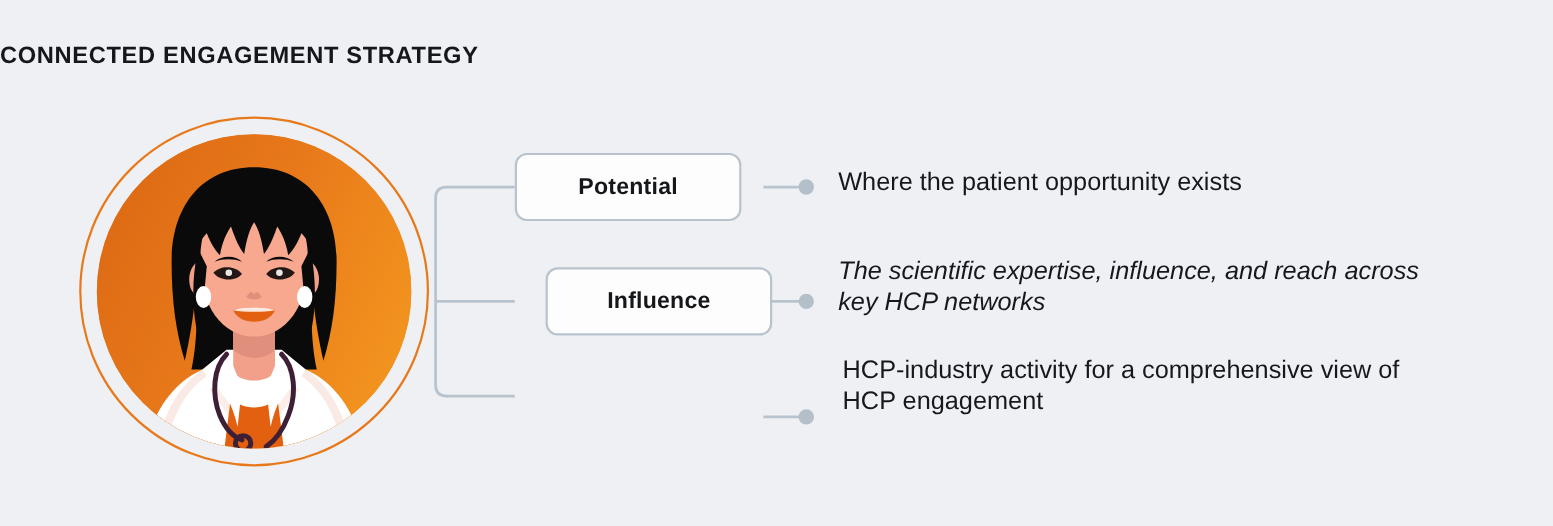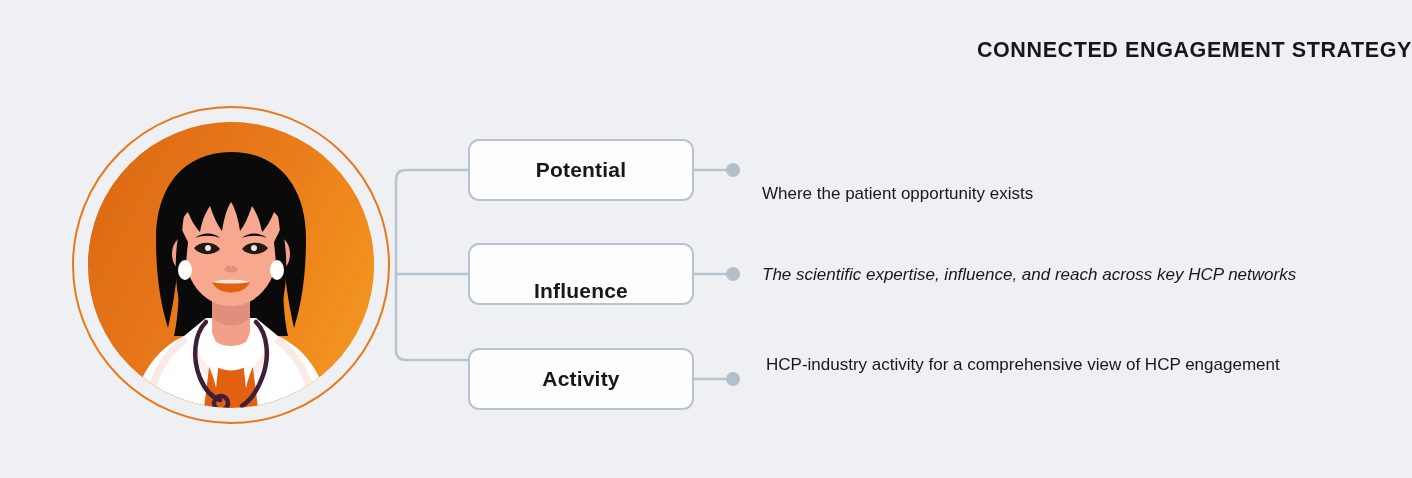--- a/index.html
+++ b/index.html
@@ -20,21 +20,21 @@
     height: 478px;
     background: #eef0f4;
   }
 
   
   .page-title {
     position: absolute;
     left: 0;
     top: 38px;
     width: 1412px;
-    text-align: right;
+    text-align: left;
     font-size: 21.5px;
     font-weight: bold;
     letter-spacing: 0.6px;
     color: #15171a;
   }
 
   
   .avatar-wrap {
     position: absolute;
     left: 72px;
@@ -72,48 +72,47 @@
     left: 0;
     top: 0;
     width: 1412px;
     height: 478px;
     pointer-events: none;
   }
 
   
   .pill {
     position: absolute;
-    width: 226px;
+    width: 206px;
     height: 62px;
     box-sizing: border-box;
     background: #fdfdfd;
     border: 2px solid #b9c3ce;
     border-radius: 11px;
     display: flex;
     align-items: center;
     justify-content: center;
   }
   .pill-label {
     font-size: 21px;
     font-weight: bold;
     color: #15171a;
     letter-spacing: 0.2px;
   }
   .pill-1 { left: 468px; top: 139px; }
-  .pill-2 { left: 468px; top: 243px; align-items: flex-end; }
+  .pill-2 { left: 496px; top: 243px; }
   .pill-3 { left: 468px; top: 348px; }
 
   
   .desc {
     position: absolute;
-    font-size: 17px;
+    font-size: 23px;
     line-height: 28px;
     color: #16181b;
     width: 560px;
-    margin-top: 29px;
   }
   .desc-1 { left: 762px; top: 151px; }
   .desc-2 { left: 762px; top: 232px; font-style: italic; }
   .desc-3 { left: 766px; top: 322px; }
 </style>
 </head>
 <body>
 
 <div class="canvas">
 
@@ -200,21 +199,18 @@
     <path d="M694 379 L728 379" fill="none" stroke="#b9c3ce" stroke-width="2.5"></path>
     <circle cx="733" cy="379" r="7" fill="#b4bfca"></circle>
   </svg>
 
   <div class="pill pill-1">
     <span class="pill-label">Potential</span>
   </div>
   <div class="pill pill-2">
     <span class="pill-label">Influence</span>
   </div>
-  <div class="pill pill-3">
-    <span class="pill-label">Activity</span>
-  </div>
 
   <div class="desc desc-1">Where the patient opportunity exists</div>
   <div class="desc desc-2">The scientific expertise, influence, and reach across key HCP networks</div>
   <div class="desc desc-3">HCP-industry activity for a comprehensive view of HCP engagement</div>
 
 </div>
 
 </body></html>

